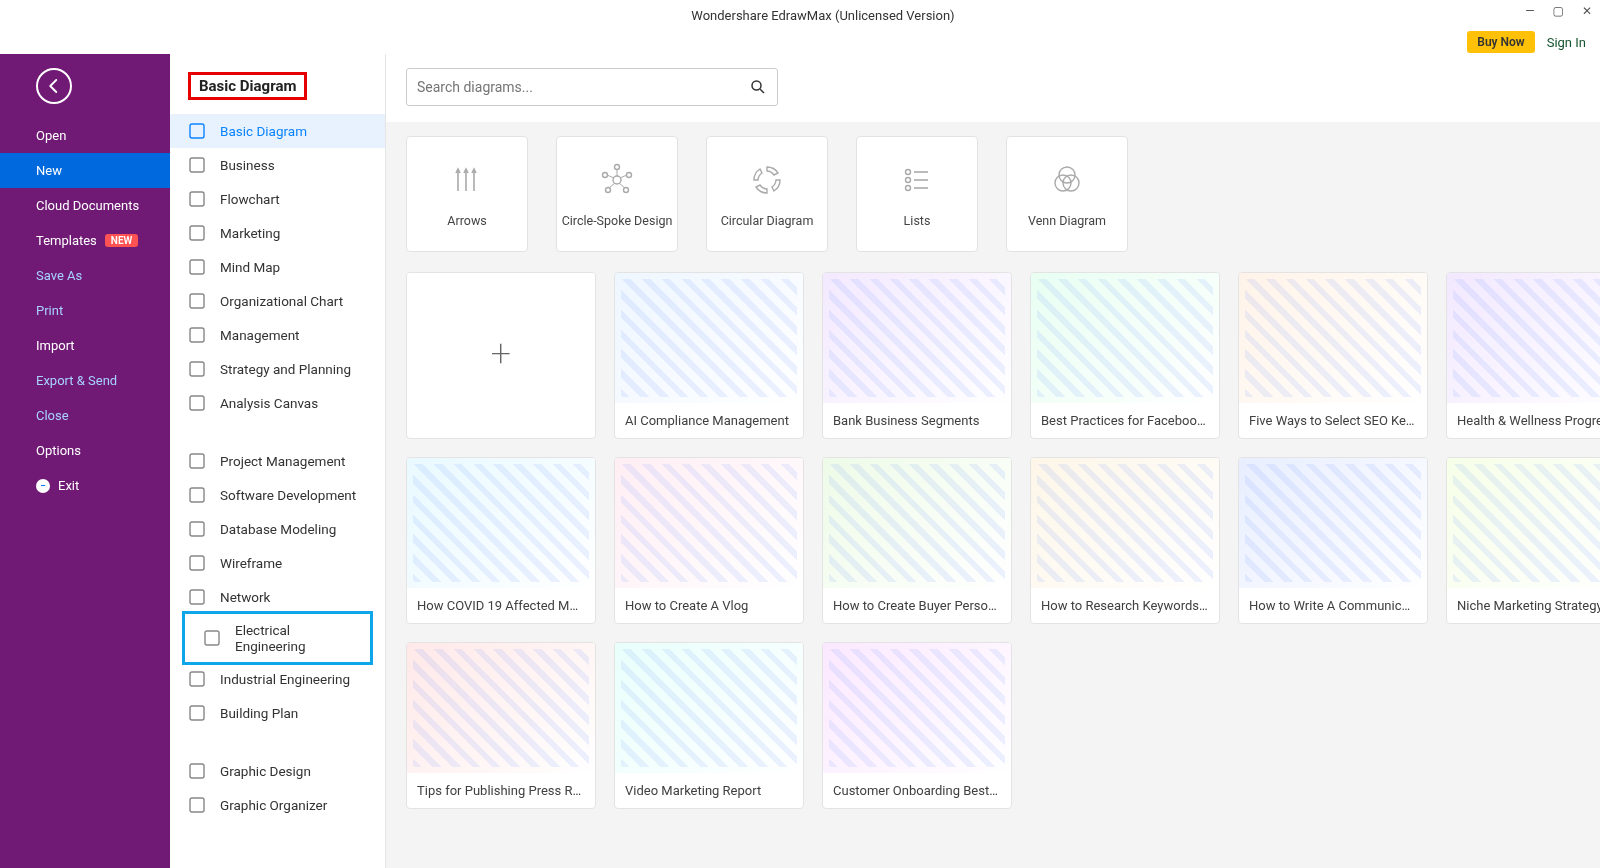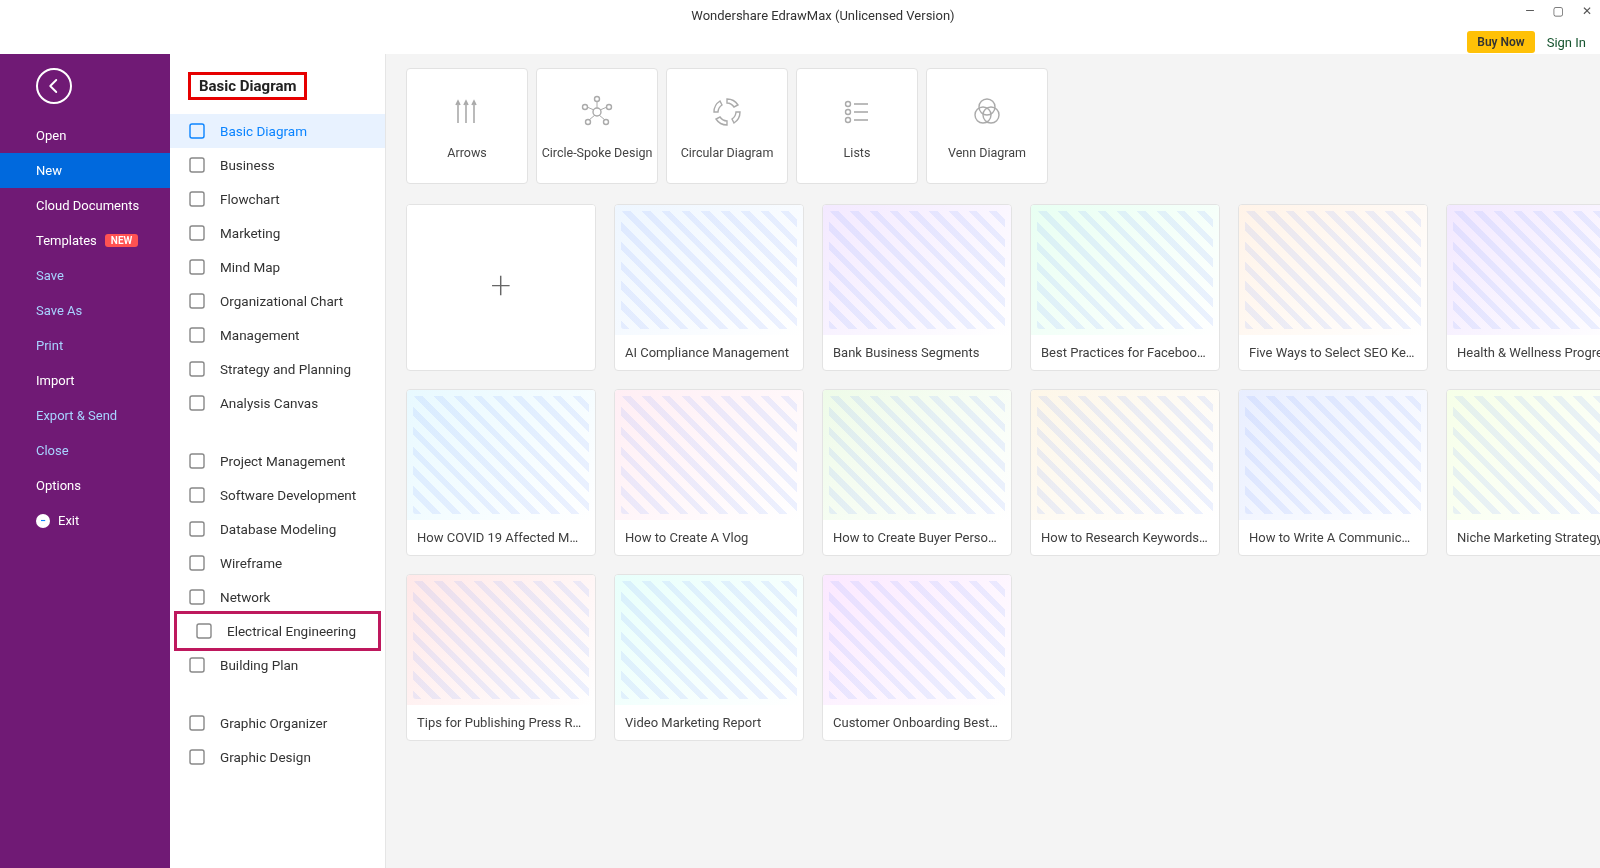--- a/index.html
+++ b/index.html
@@ -26,33 +26,33 @@
 .blue-item.dim { color: #a8d3ff; }
 .blue-item.active { background: #0069dd; }
 .new-badge { background: #ff5252; color: #fff; font-size: 10px; padding: 1px 6px; border-radius: 3px; font-weight: 600; }
 
 
 .sidebar-cat { width: 216px; background: #fff; border-right: 1px solid #e5e5e5; overflow-y: auto; }
 .cat-header { padding: 18px 18px 14px 18px; }
 .cat-header-box { border: 3px solid #e60000; padding: 2px 8px; display: inline-block; font-weight: 700; font-size: 15px; color: #222; }
 .cat-item { display: flex; align-items: center; gap: 14px; padding: 8px 18px; font-size: 13.5px; color: #333; cursor: pointer; }
 .cat-item.selected { background: #e8f2ff; color: #0b84ff; }
-.cat-item.highlighted { border: 3px solid #be185d; margin: -3px 4px; position: relative; z-index: 1; }
+.cat-item.highlighted { border: 3px solid #0ea5e9; margin: -3px 12px; position: relative; z-index: 1; }
 .cat-icon { width: 18px; height: 18px; display: flex; align-items: center; justify-content: center; color: #888; flex-shrink: 0; }
 .cat-item.selected .cat-icon { color: #0b84ff; }
 .cat-gap { height: 24px; }
 
 
 .content { flex: 1; background: #f4f4f4; overflow-y: auto; padding: 0 0 20px 0; }
 .search-row { padding: 14px 20px 16px 20px; background: #fff; }
 .search-box { width: 372px; height: 38px; border: 1px solid #ccc; border-radius: 3px; display: flex; align-items: center; padding: 0 10px; }
 .search-box input { flex: 1; border: none; outline: none; font-size: 14px; color: #666; }
 .search-box .sicon { width: 18px; height: 18px; color: #333; }
 
-.type-row { display: flex; gap: 8px; padding: 14px 20px 20px 20px; background: #f4f4f4; }
+.type-row { display: flex; gap: 28px; padding: 14px 20px 20px 20px; background: #f4f4f4; }
 .type-card { width: 122px; height: 116px; background: #fff; border: 1px solid #e2e2e2; border-radius: 4px; display: flex; flex-direction: column; align-items: center; justify-content: center; gap: 14px; cursor: pointer; font-size: 12.5px; color: #444; }
 .type-card .ticon { width: 38px; height: 38px; display: flex; align-items: center; justify-content: center; color: #aaa; }
 
 .tmpl-grid { display: grid; grid-template-columns: repeat(6, 190px); gap: 18px 18px; padding: 0 20px; }
 .tmpl-card { width: 190px; background: #fff; border: 1px solid #e3e3e3; border-radius: 4px; overflow: hidden; cursor: pointer; }
 .tmpl-thumb { width: 100%; height: 130px; background: linear-gradient(135deg,#eef,#fef); display: flex; align-items: center; justify-content: center; font-size: 10px; color: #888; position: relative; }
 .tmpl-label { padding: 10px 10px; font-size: 13px; color: #404040; white-space: nowrap; overflow: hidden; text-overflow: ellipsis; }
 .tmpl-card.blank .tmpl-thumb { height: 162px; background: #fff; }
 .tmpl-card.blank .plus { font-size: 36px; color: #666; font-weight: 200; }
 
@@ -96,23 +96,20 @@
           <span>New</span>
         </div>
         <div class="blue-item">
           <span>Cloud Documents</span>
         </div>
         <div class="blue-item">
           <span>Templates</span>
           <span class="new-badge">NEW</span>
         </div>
         <div class="blue-item dim">
-          <span>Save</span>
-        </div>
-        <div class="blue-item dim">
           <span>Save As</span>
         </div>
         <div class="blue-item dim">
           <span>Print</span>
         </div>
         <div class="blue-item">
           <span>Import</span>
         </div>
         <div class="blue-item dim">
           <span>Export &amp; Send</span>
@@ -257,45 +254,62 @@
             </svg>
           </span>
           <span>Electrical Engineering</span>
         </div>
         <div class="cat-item">
           <span class="cat-icon">
             <svg width="18" height="18" viewBox="0 0 18 18">
               <rect x="2" y="2" width="14" height="14" rx="2" fill="none" stroke="currentColor" stroke-width="1.4"></rect>
             </svg>
           </span>
+          <span>Industrial Engineering</span>
+        </div>
+        <div class="cat-item">
+          <span class="cat-icon">
+            <svg width="18" height="18" viewBox="0 0 18 18">
+              <rect x="2" y="2" width="14" height="14" rx="2" fill="none" stroke="currentColor" stroke-width="1.4"></rect>
+            </svg>
+          </span>
           <span>Building Plan</span>
         </div>
       </div>
     <div class="cat-gap"></div>
     <div id="cat-g3">
         <div class="cat-item">
           <span class="cat-icon">
             <svg width="18" height="18" viewBox="0 0 18 18">
               <rect x="2" y="2" width="14" height="14" rx="2" fill="none" stroke="currentColor" stroke-width="1.4"></rect>
             </svg>
           </span>
+          <span>Graphic Design</span>
+        </div>
+        <div class="cat-item">
+          <span class="cat-icon">
+            <svg width="18" height="18" viewBox="0 0 18 18">
+              <rect x="2" y="2" width="14" height="14" rx="2" fill="none" stroke="currentColor" stroke-width="1.4"></rect>
+            </svg>
+          </span>
           <span>Graphic Organizer</span>
         </div>
-        <div class="cat-item">
-          <span class="cat-icon">
-            <svg width="18" height="18" viewBox="0 0 18 18">
-              <rect x="2" y="2" width="14" height="14" rx="2" fill="none" stroke="currentColor" stroke-width="1.4"></rect>
-            </svg>
-          </span>
-          <span>Graphic Design</span>
-        </div>
       </div>
   </div>
 
   <div class="content">
+    <div class="search-row">
+      <div class="search-box">
+        <input type="text" placeholder="Search diagrams..." style="">
+        <svg class="sicon" viewBox="0 0 24 24">
+            <circle cx="10" cy="10" r="6" stroke="#333" stroke-width="2" fill="none"></circle>
+            <line x1="15" y1="15" x2="20" y2="20" stroke="#333" stroke-width="2"></line>
+          </svg>
+      </div>
+    </div>
 
     <div class="type-row" id="type-row">
         <div class="type-card">
           <div class="ticon">
             <svg width="38" height="38" viewBox="0 0 38 38">
               <path d="M10 8v22M18 8v22M26 8v22M8 12l2-4 2 4M16 12l2-4 2 4M24 12l2-4 2 4" stroke="#aaa" stroke-width="1.6" fill="none"></path>
             </svg>
           </div>
           <span>Arrows</span>
         </div>

